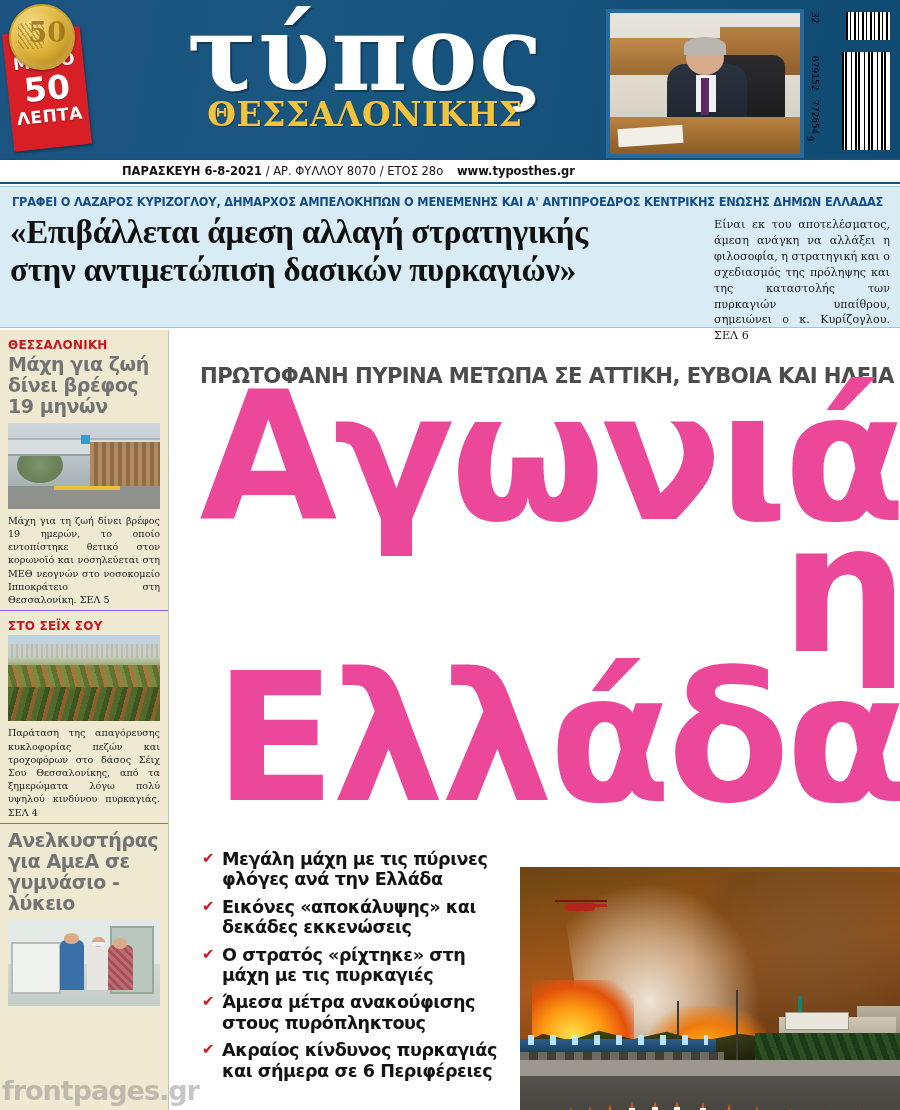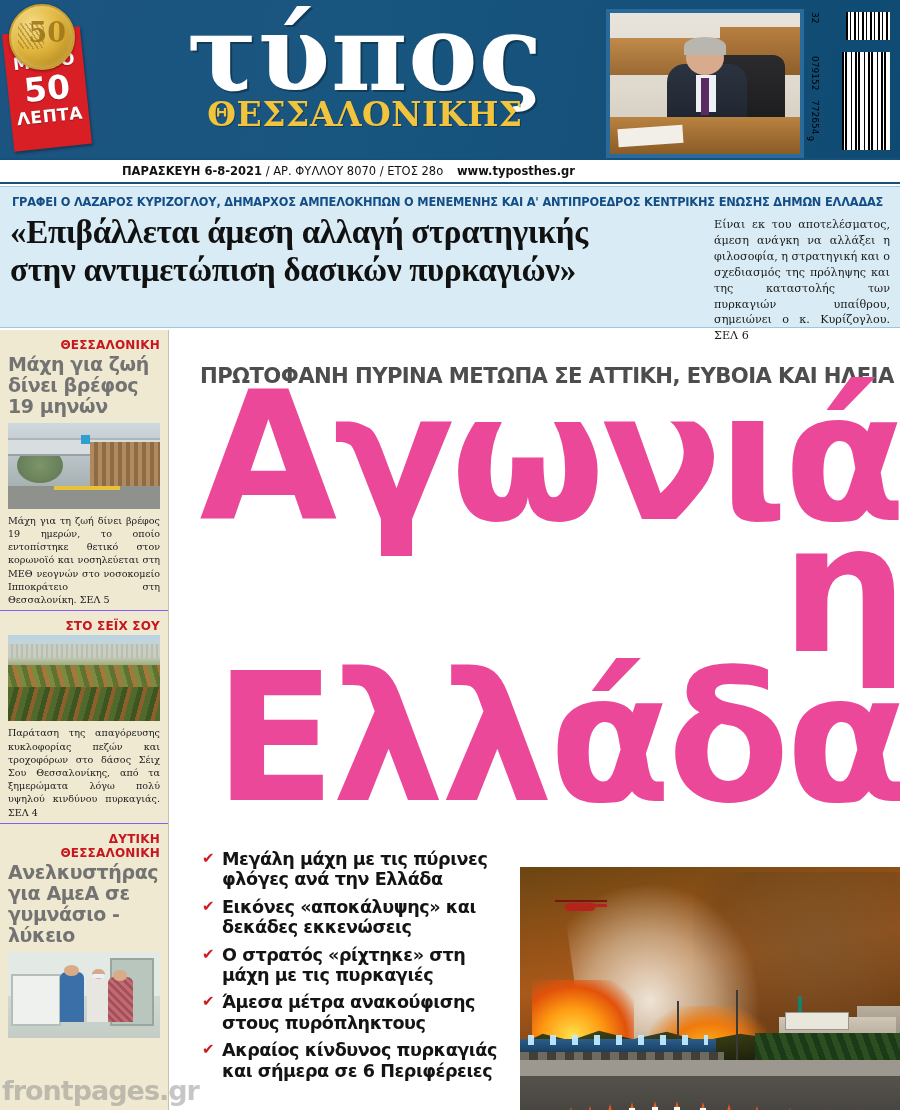--- a/index.html
+++ b/index.html
@@ -90,21 +90,21 @@
             font-size:33px;line-height:1.16;color:#111;letter-spacing:-.3px;}
   .op-side{position:absolute;right:10px;top:30px;width:176px;
            font-family:"DejaVu Serif","Liberation Serif",serif;font-size:11.2px;
            line-height:1.42;color:#1a1a1a;text-align:justify;}
 
   
   .sidebar{position:absolute;left:0;top:330px;width:168px;height:780px;
            background:#efe9d2;border-right:1px solid #c9c2a8;}
   .side-story{position:relative;padding:6px 8px 4px;}
   .side-story + .side-story{border-top:1px solid #8b5cf6;}
-  .ss-kicker{font-size:12px;font-weight:bold;color:#c7161d;letter-spacing:.2px;margin:2px 0 2px;text-align:right;}
+  .ss-kicker{font-size:12px;font-weight:bold;color:#c7161d;letter-spacing:.2px;margin:2px 0 2px;}
   .ss-title{font-size:19px;font-weight:bold;line-height:1.1;color:#737373;letter-spacing:-.4px;
             margin-bottom:6px;}
   .ss-photo{width:100%;height:86px;overflow:hidden;position:relative;background:#ccc;margin-bottom:5px;}
   .ss-body{font-family:"DejaVu Serif","Liberation Serif",serif;font-size:9.6px;line-height:1.38;
            color:#1a1a1a;text-align:justify;}
 
   
   .ph1{background:linear-gradient(180deg,#cfd8dd 0%,#b9c3c9 40%,#9aa39f 100%);}
   .ph1 .canopy{position:absolute;left:0;top:18%;width:100%;height:16%;background:#d8dde0;
                border-top:2px solid #aeb5b8;border-bottom:2px solid #9aa1a4;}
@@ -294,21 +294,20 @@
     <div class="ss-kicker">ΣΤΟ ΣΕΪΧ ΣΟΥ</div>
     <div class="ss-photo ph2">
       <div class="city"></div>
         <div class="f1"></div>
         <div class="f2"></div>
     </div>
     <div class="ss-body">Παράταση της απαγόρευσης κυκλοφορίας πεζών και τροχοφόρων στο δάσος Σέιχ Σου Θεσσαλονίκης, από τα ξημερώματα λόγω πολύ υψηλού κινδύνου πυρκαγιάς. ΣΕΛ 4</div>
   </div>
 
   <div class="side-story">
-    <div class="ss-kicker">ΔΥΤΙΚΗ ΘΕΣΣΑΛΟΝΙΚΗ</div>
     <div class="ss-title">Ανελκυστήρας για ΑμεΑ σε γυμνάσιο - λύκειο</div>
     <div class="ss-photo ph3">
       <div class="wall"></div>
         <div class="door"></div>
         <div class="lift"></div>
       <div class="p1"></div>
         <div class="p1h"></div>
       <div class="p2"></div>
         <div class="p2h"></div>
         <div class="mask"></div>

